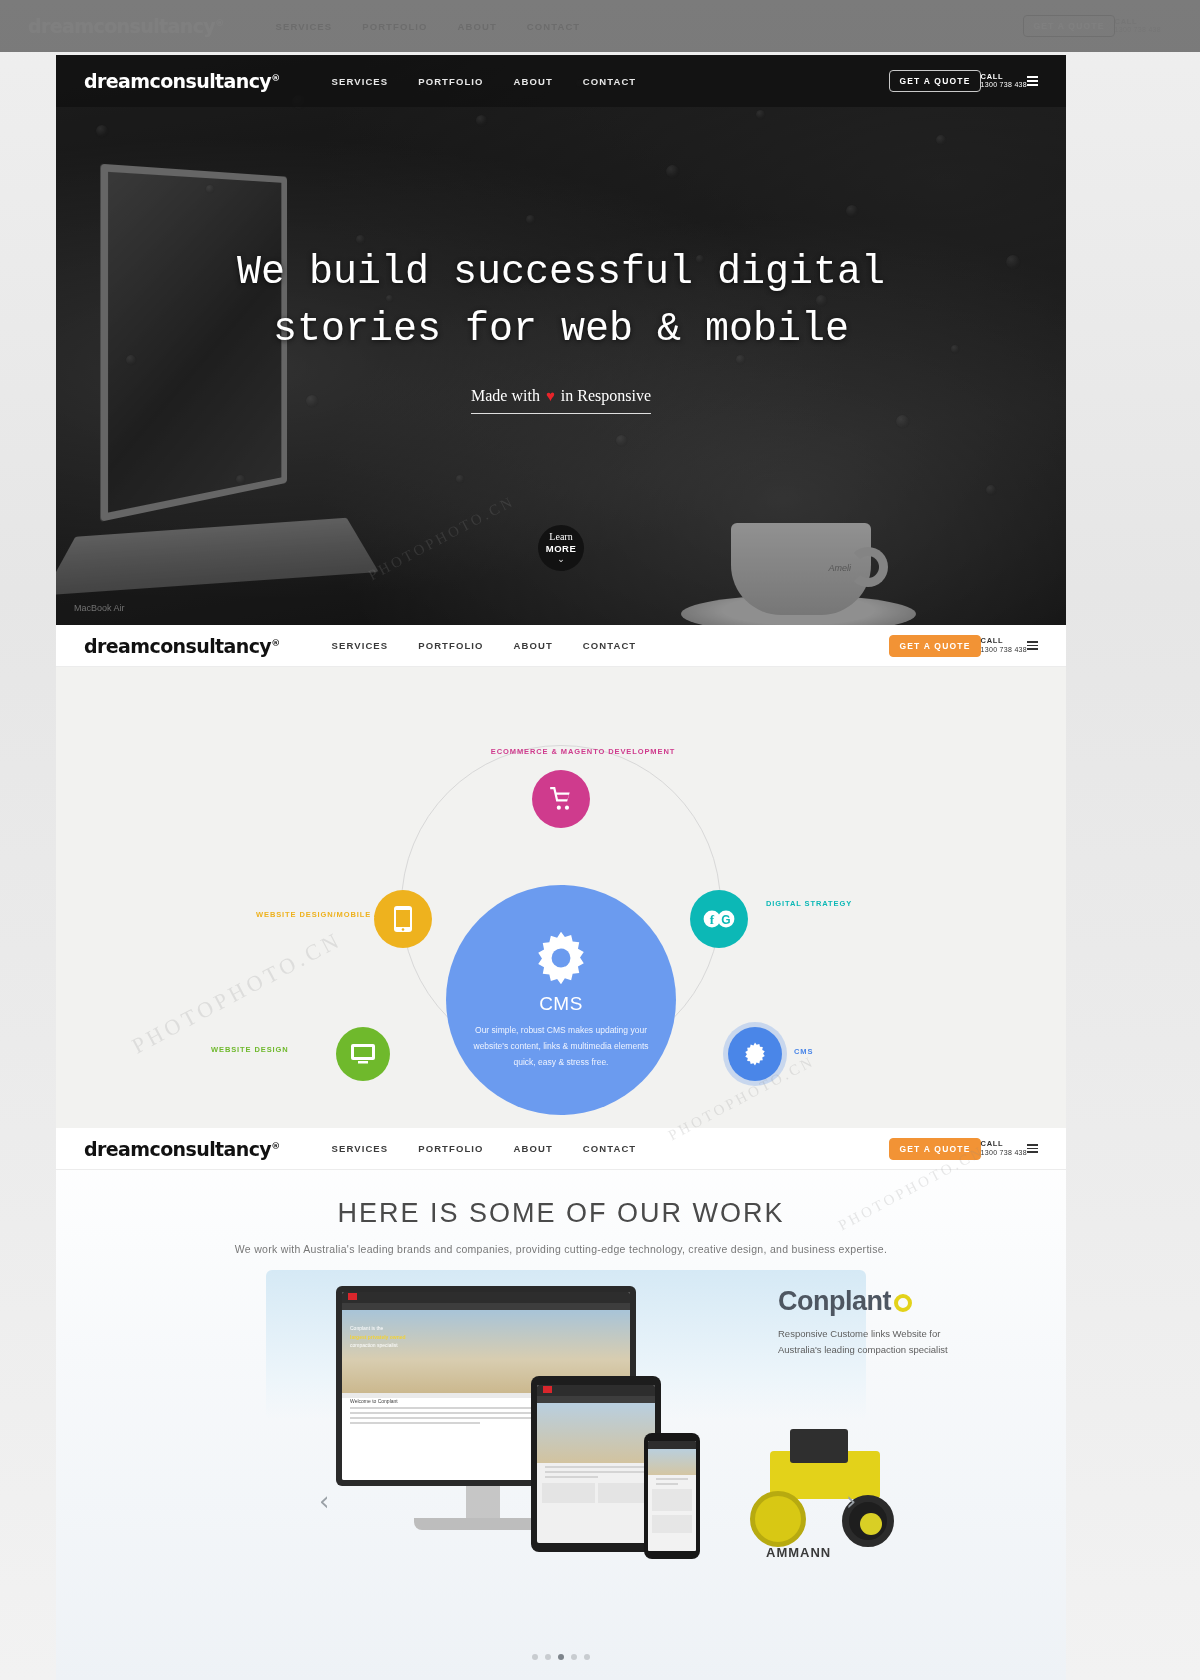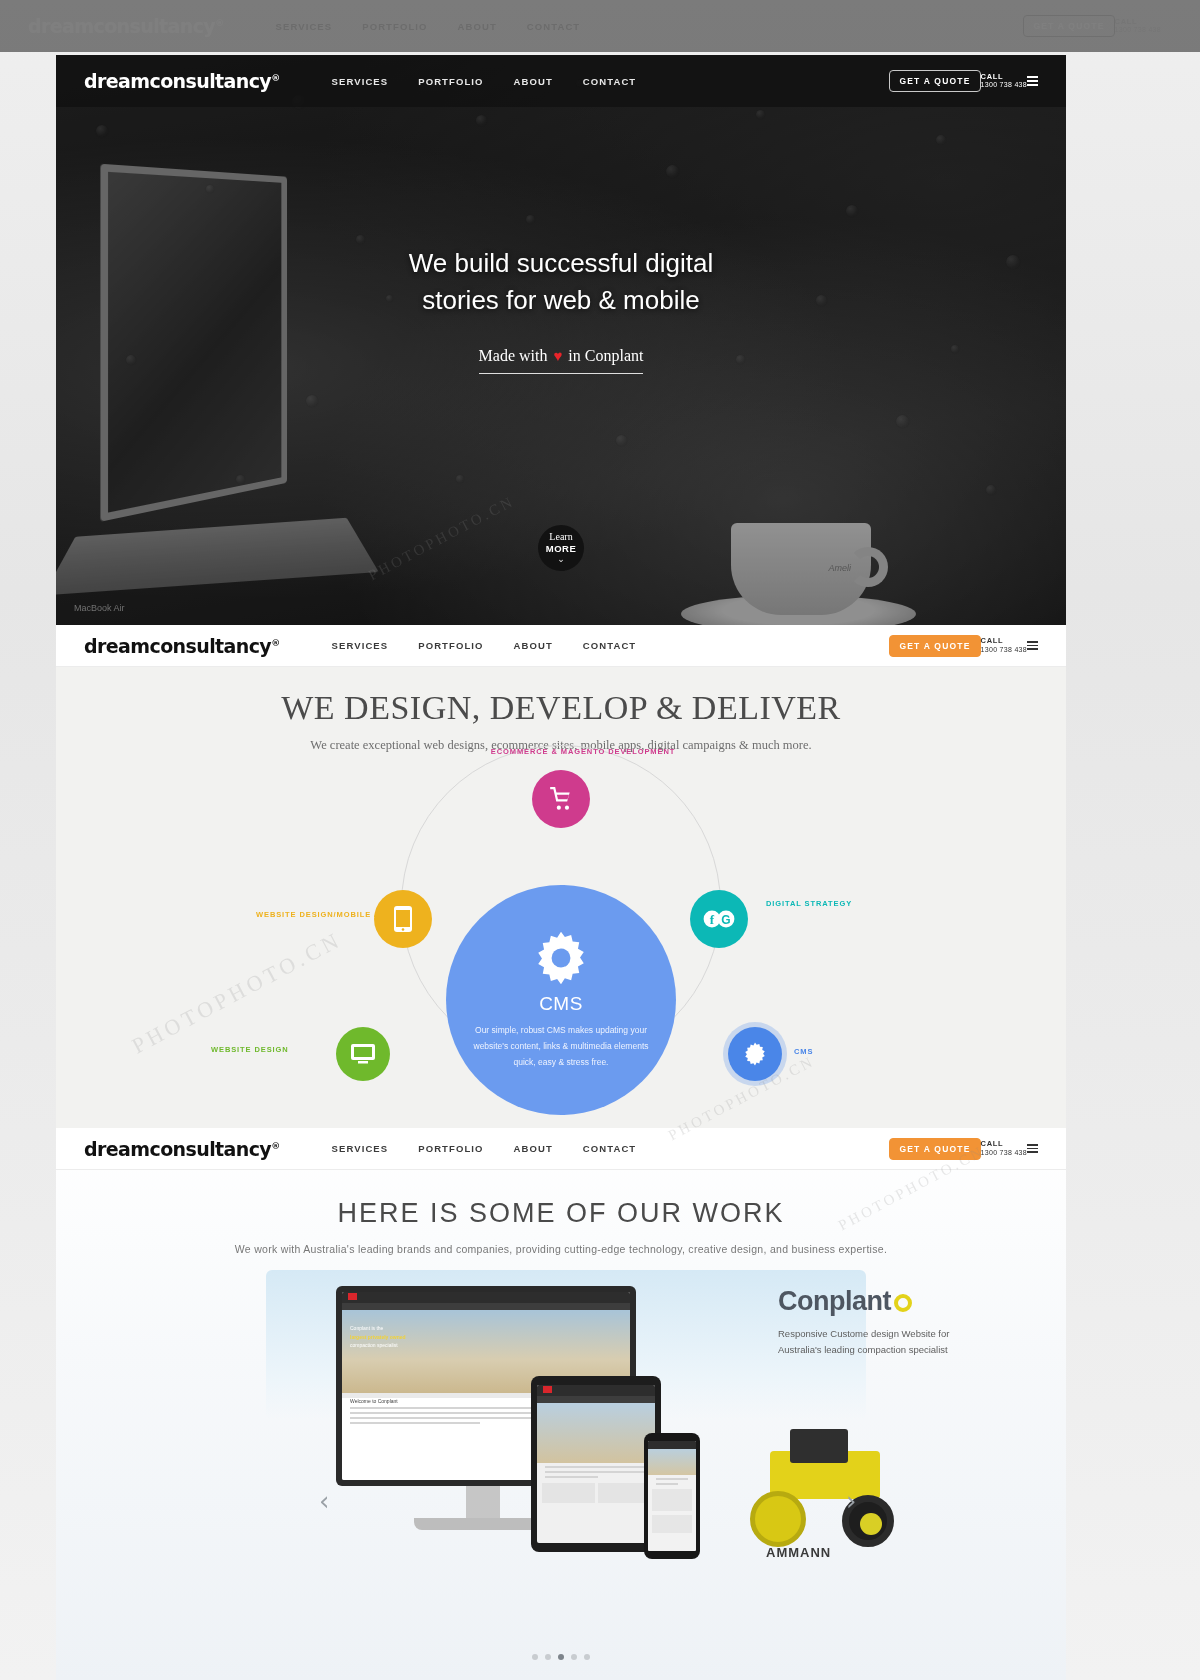--- a/index.html
+++ b/index.html
@@ -158,22 +158,22 @@
   }
   .hero-nav .navlinks { color:#e9e9e9; margin-left: 52px; }
   .hero-nav .burger span { background:#fff; }
   .hero-nav .call-block { color:#fff; }
 
   .hero-copy {
     position: absolute; left: 0; right: 0; top: 190px;
     text-align: center; z-index: 4; color: #fff;
   }
   .hero-h1 {
-    font-family: Liberation Sans, sans-serif;
-    font-size: 26px;
+    font-family: Liberation Mono, monospace;
+    font-size: 40px;
     font-weight: 400;
     line-height: 1.42;
     text-shadow: 0 1px 5px rgba(0,0,0,.7);
   }
   .made-with {
     margin-top: 28px;
     display: inline-block;
     font-family: "Liberation Serif", serif;
     font-size: 16px;
     border-bottom: 1px solid rgba(255,255,255,.85);
@@ -438,21 +438,21 @@
         </div>
       </div>
     </div>
 
     <div class="hero-copy">
       <div class="hero-h1">
         <div>We build successful digital</div>
         <div>stories for web &amp; mobile</div>
       </div>
       <div class="made-with">
-        <span>Made with</span><span class="heart">♥</span><span>in Conplant</span>
+        <span>Made with</span><span class="heart">♥</span><span>in Responsive</span>
       </div>
     </div>
 
     <div class="learn-more">
       <div class="lm-learn">Learn</div>
       <div class="lm-more">MORE</div>
       <div class="lm-chev">⌄</div>
     </div>
   </div>
 
@@ -475,24 +475,20 @@
           <div class="call-num">1300 738 438</div>
         </div>
         <div class="burger">
           <span></span>
             <span></span>
             <span></span>
         </div>
       </div>
     </div>
 
-    <div class="svc-head">
-      <div class="svc-h2">WE DESIGN, DEVELOP &amp; DELIVER</div>
-      <div class="svc-sub">We create exceptional web designs, ecommerce sites, mobile apps, digital campaigns &amp; much more.</div>
-    </div>
 
     <div class="diagram">
       <div class="ring"></div>
 
       <div class="node-label lbl-cart">ECOMMERCE &amp; MAGENTO DEVELOPMENT</div>
       <div class="node n-cart">
         <svg class="gear" width="26" height="26" viewBox="0 0 24 24" fill="#fff">
           <path d="M2 3h3l2.6 11.3h10.1l2.3-8.3H7.2l.45 2h11.6l-1.2 4.3H9.2L6.6 1H2z"></path>
           <circle cx="10" cy="20" r="1.9"></circle>
             <circle cx="17.5" cy="20" r="1.9"></circle>
@@ -633,21 +629,21 @@
           <div style="margin:4px;height:22px;background:#e6e6e6;"></div>
           <div style="margin:4px;height:18px;background:#e6e6e6;"></div>
         </div>
       </div>
 
       <div class="conplant-brand">
         <div class="cp-name">
           <span>Conplant</span><span class="cp-ring"></span>
         </div>
         <div class="cp-desc">
-          <div>Responsive Custome design Website for</div>
+          <div>Responsive Custome links Website for</div>
           <div>Australia's leading compaction specialist</div>
         </div>
       </div>
 
       <div class="roller">
         <div class="roller-body"></div>
         <div class="roller-cab"></div>
         <div class="roller-drum"></div>
         <div class="roller-wheel"></div>
         <div class="amm">AMMANN</div>

